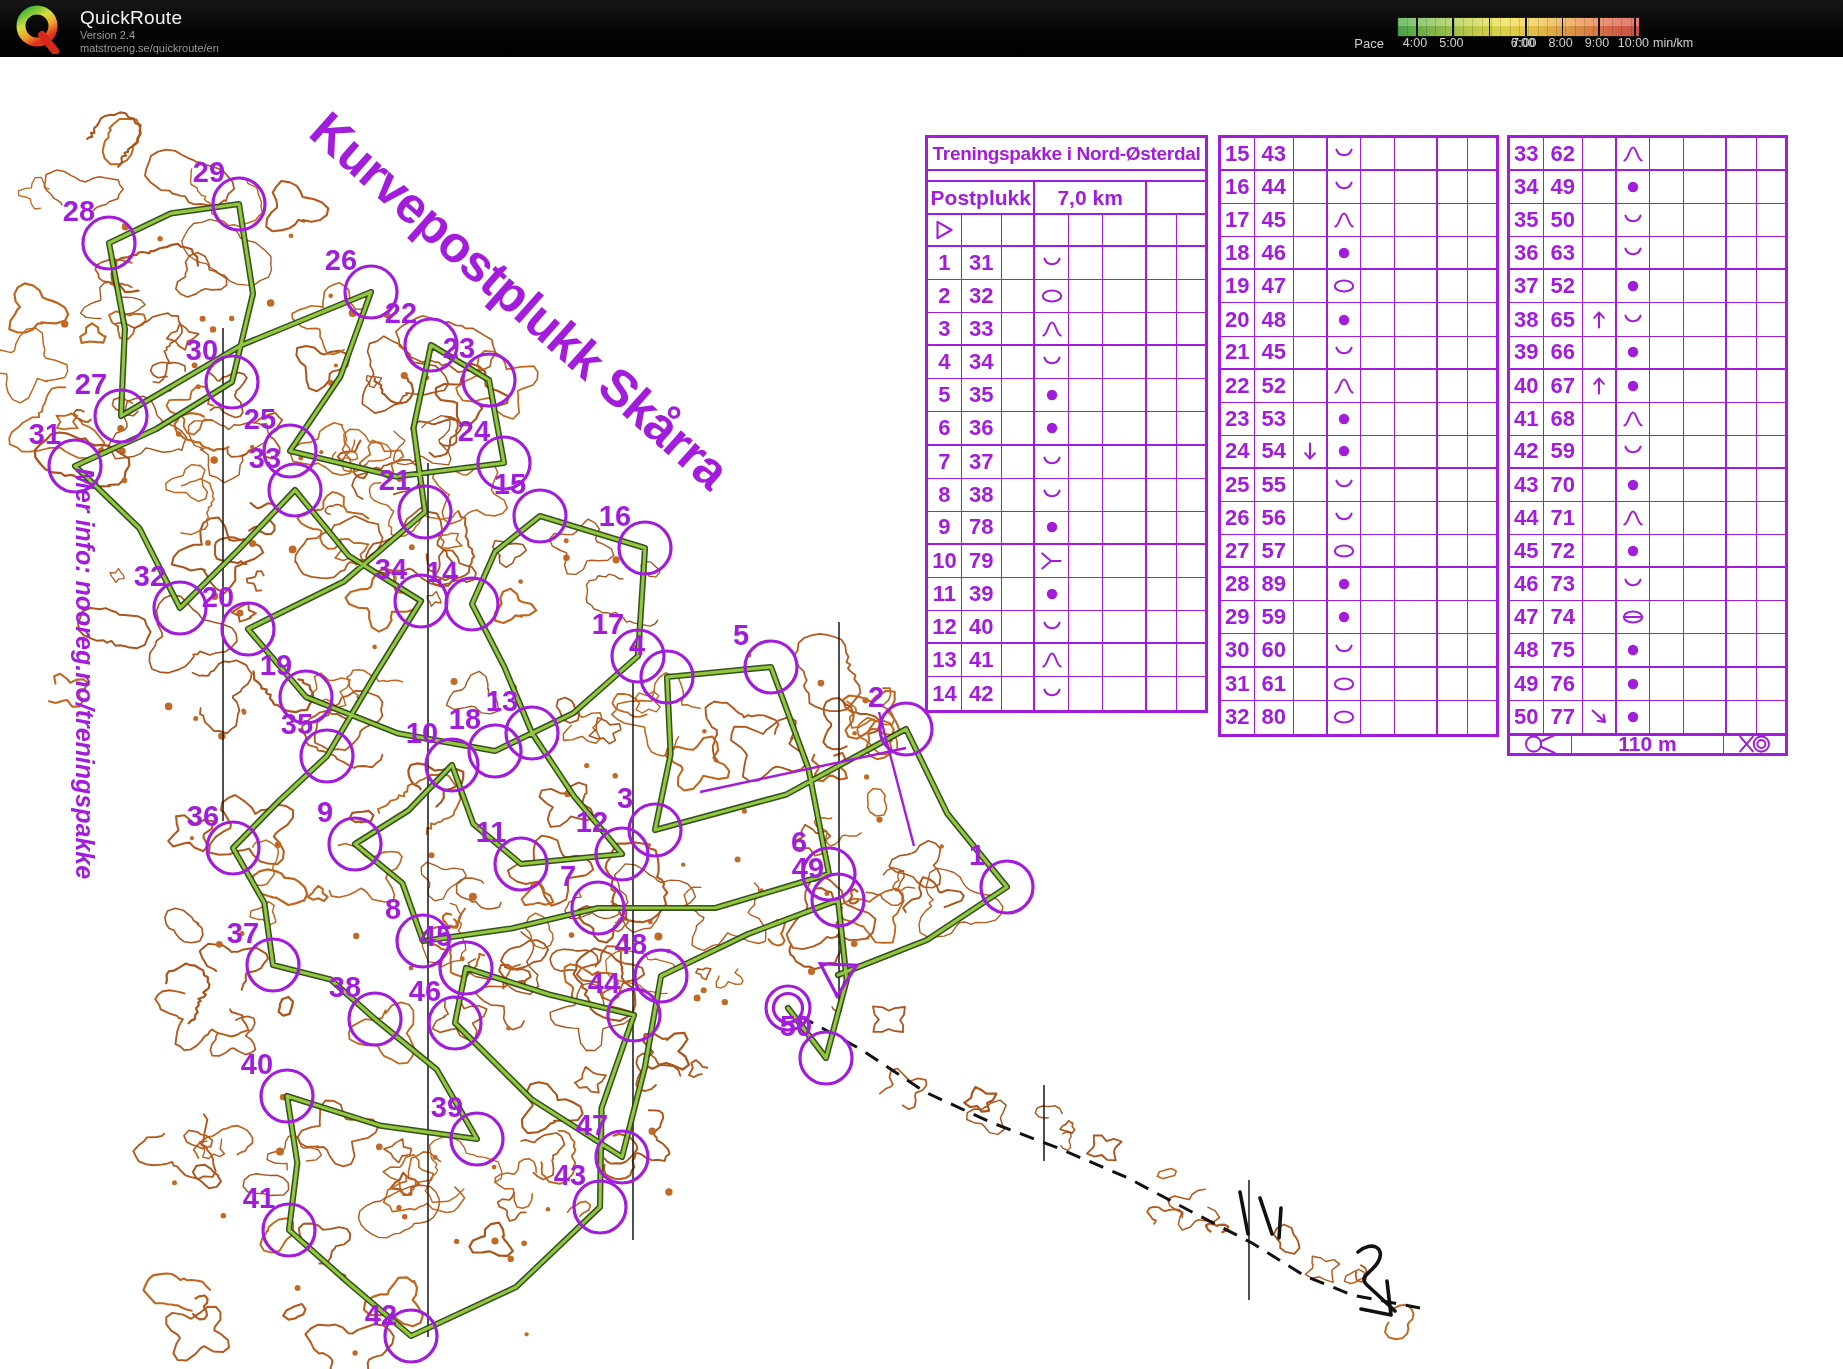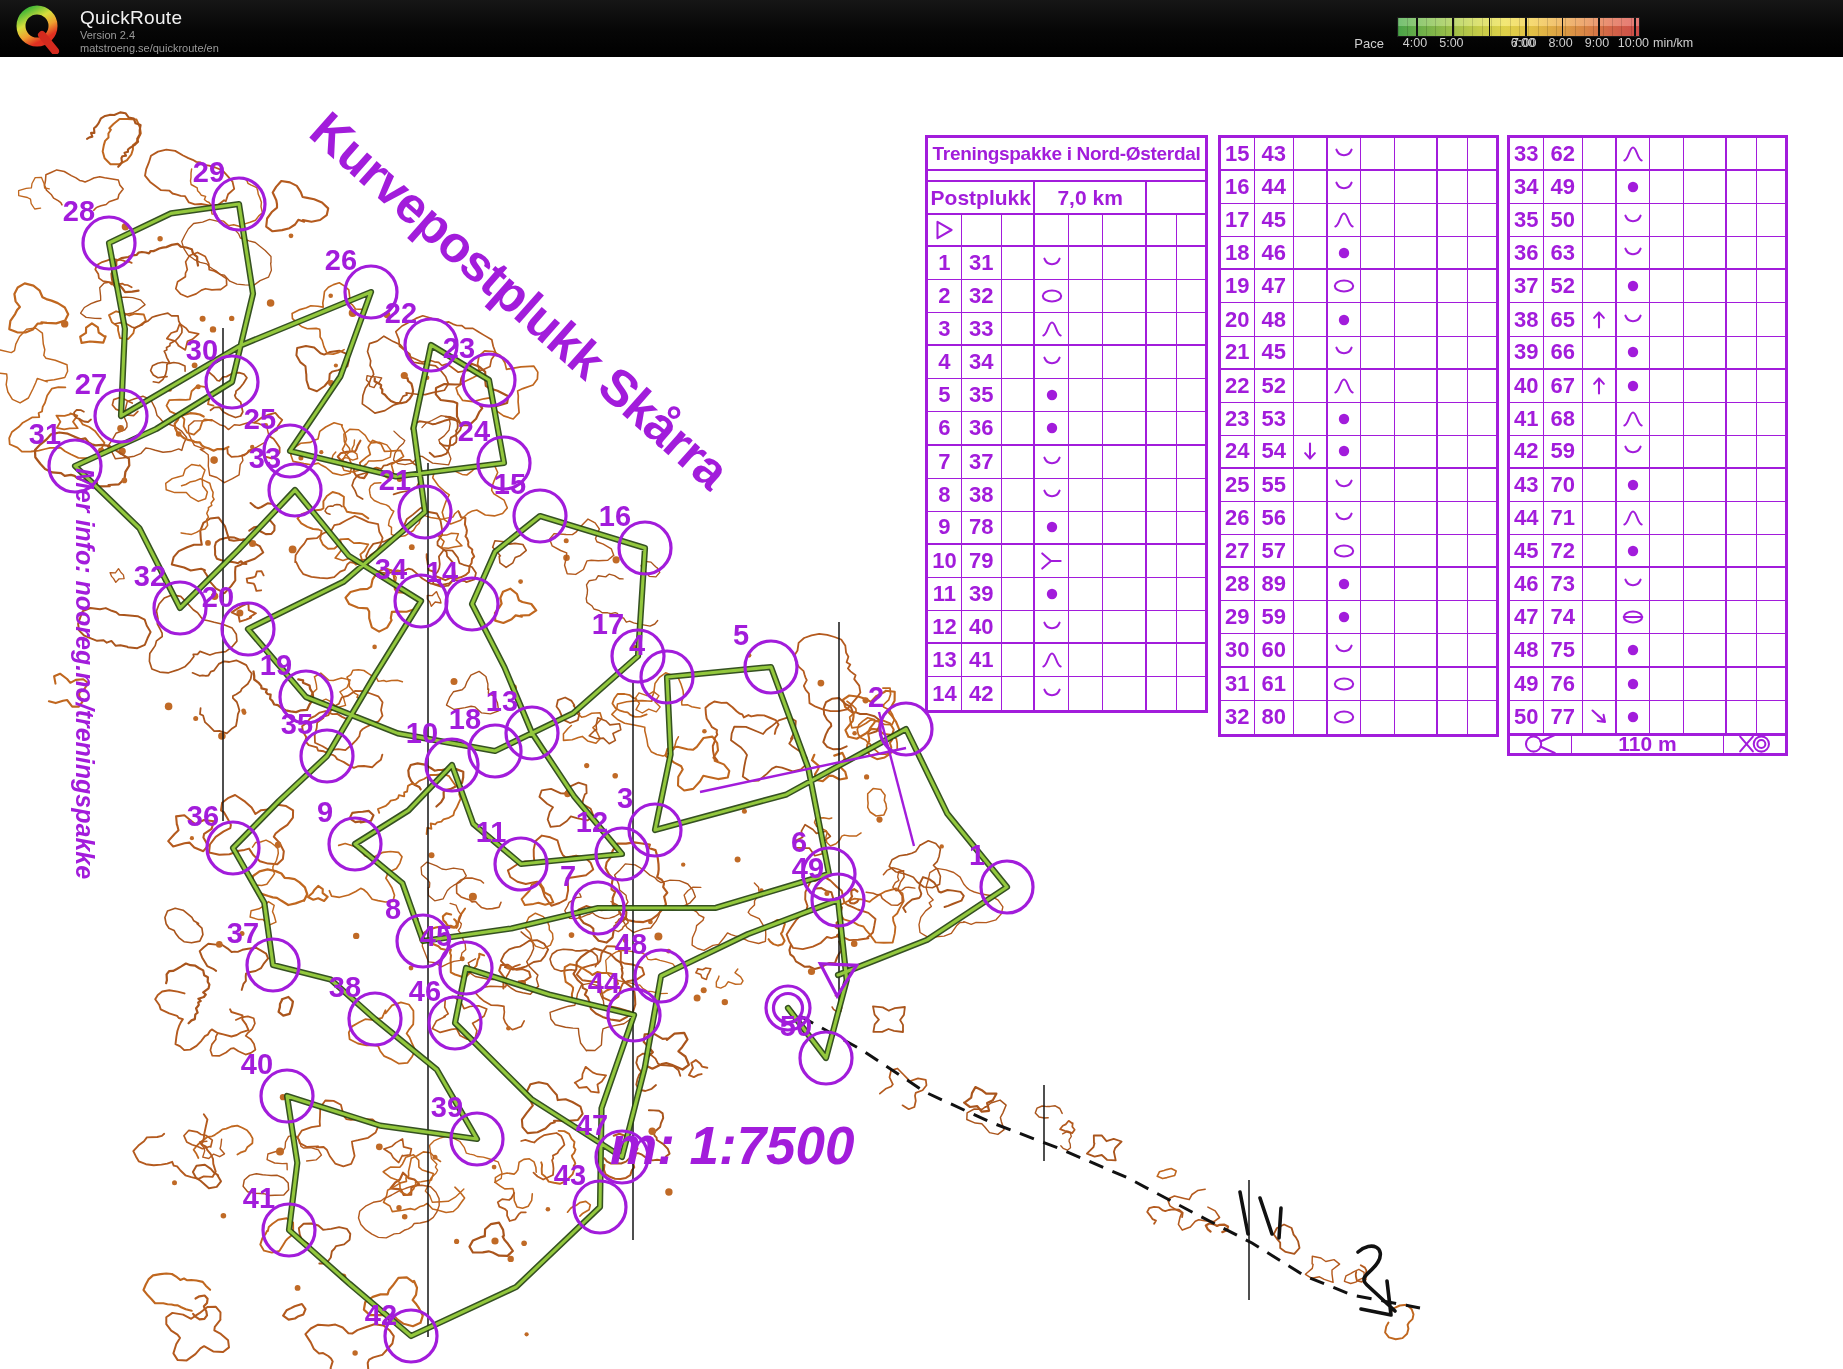--- a/index.html
+++ b/index.html
@@ -539,21 +539,20 @@
       <text x="592" y="1125" fill="#a21cdb" font-size="29" font-weight="bold" text-anchor="middle" dominant-baseline="central" font-family="&quot;Liberation Sans&quot;,sans-serif">47</text>
       <text x="631" y="944" fill="#a21cdb" font-size="29" font-weight="bold" text-anchor="middle" dominant-baseline="central" font-family="&quot;Liberation Sans&quot;,sans-serif">48</text>
       <text x="808" y="868" fill="#a21cdb" font-size="29" font-weight="bold" text-anchor="middle" dominant-baseline="central" font-family="&quot;Liberation Sans&quot;,sans-serif">49</text>
       <text x="796" y="1026" fill="#a21cdb" font-size="29" font-weight="bold" text-anchor="middle" dominant-baseline="central" font-family="&quot;Liberation Sans&quot;,sans-serif">50</text>
     </g>
   </svg>
 
 <div class="map-title">Kurvepostplukk Skårra</div>
 <div class="info-text">Mer info: nooreg.no/treningspakke</div>
 <div class="scale-text">
-  <div>m: 1:7500</div>
 </div>
 
 <div class="cd-table" id="table1" style="left:925px;top:135px;width:283px;">
   <div class="t-title">Treningspakke i Nord-Østerdal</div>
   <div class="t-gap"></div>
   <div class="t-head">
     <div class="th a">Postplukk</div>
     <div class="th b">7,0 km</div>
     <div class="th c"></div>
   </div>

